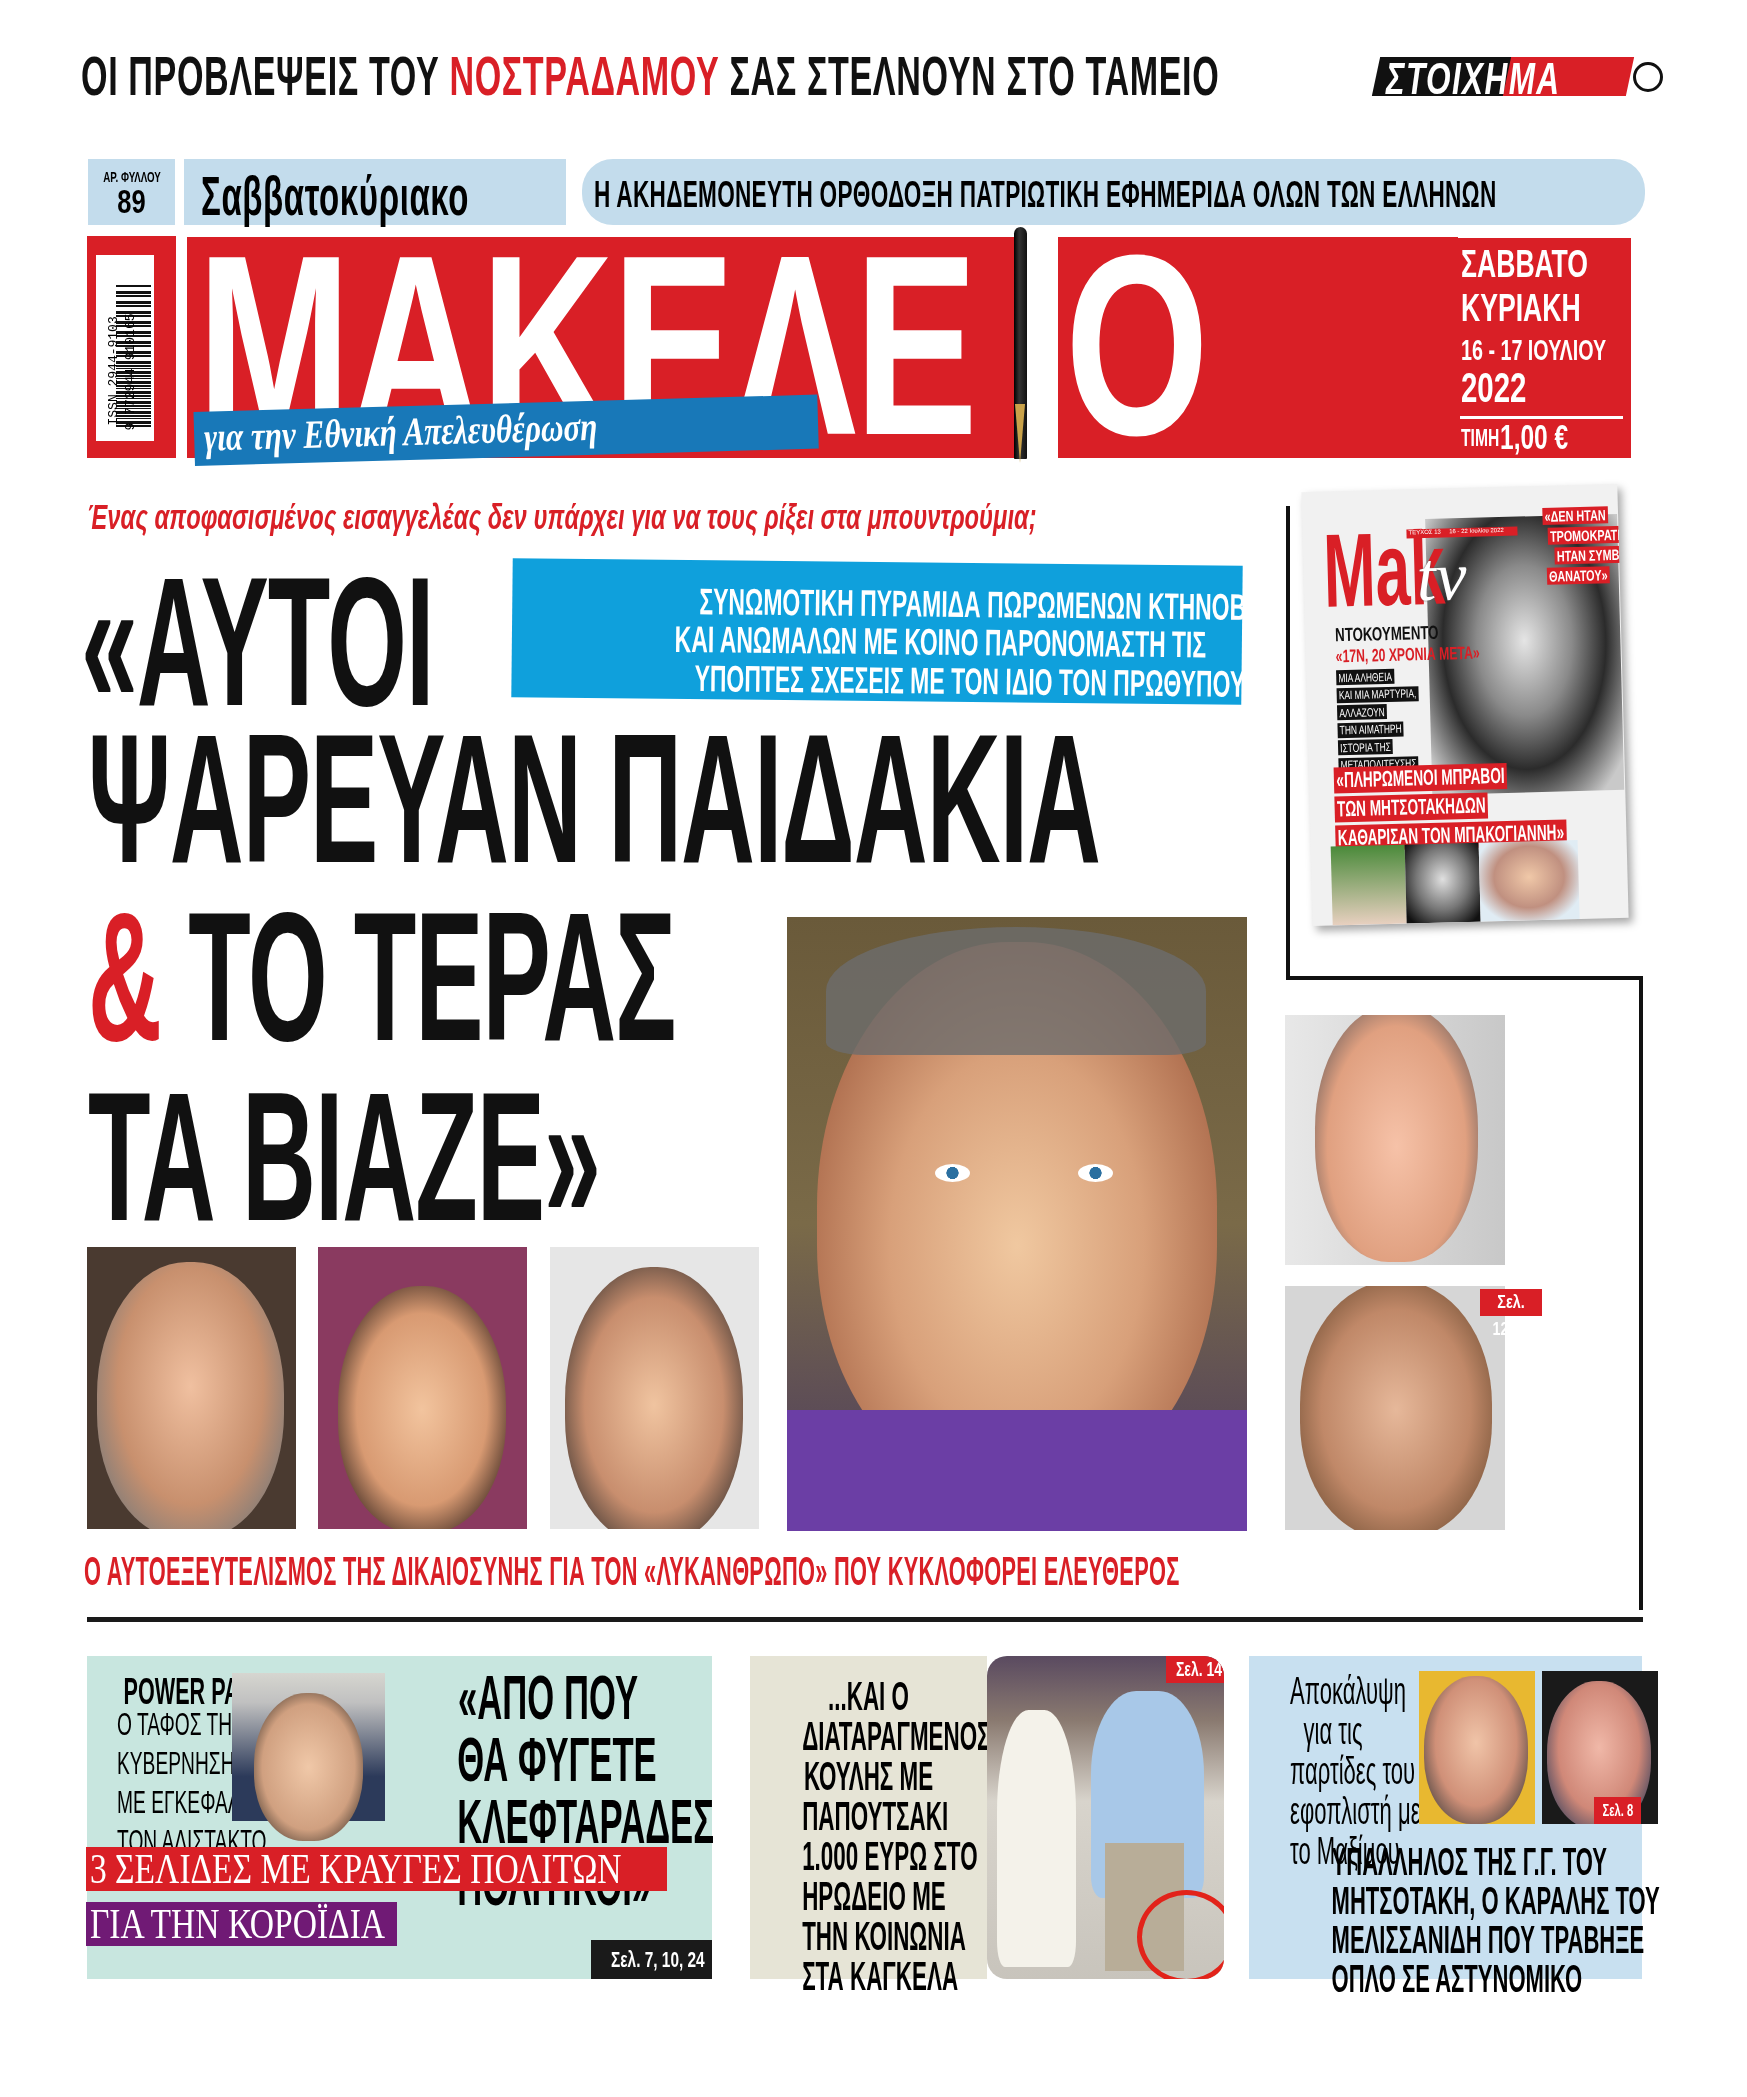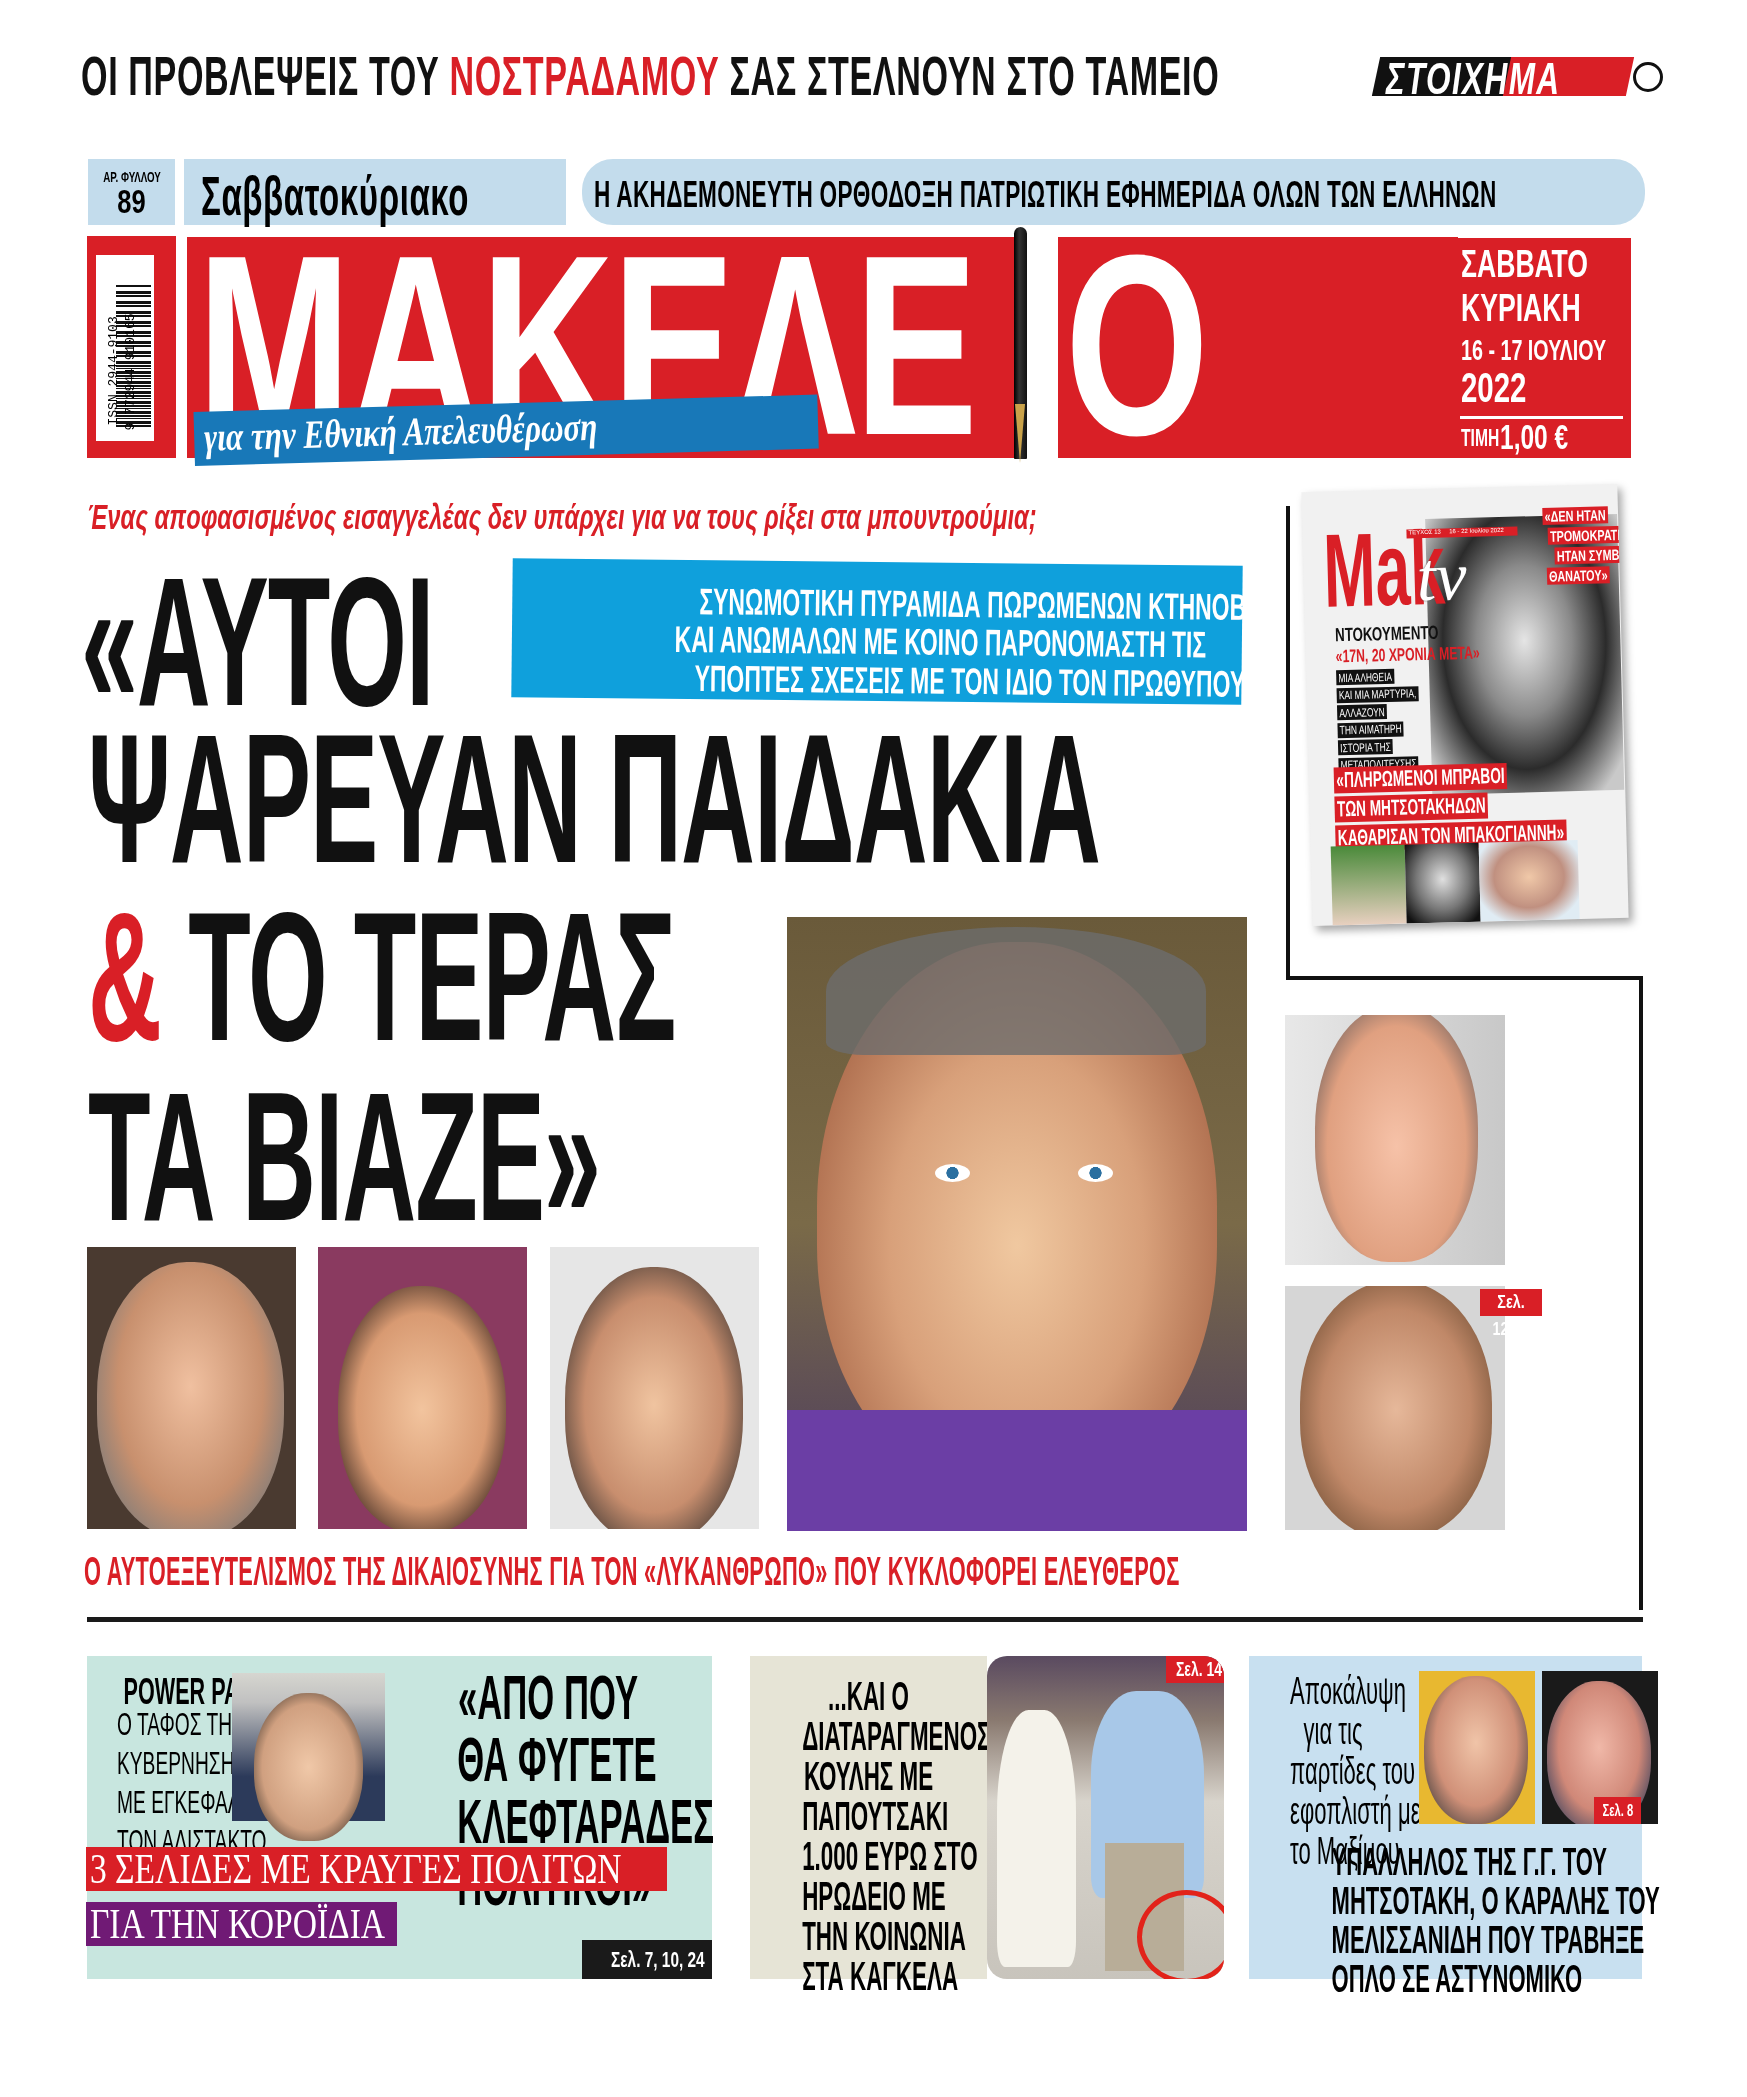--- a/index.html
+++ b/index.html
@@ -125,21 +125,21 @@
   #pp-label { left: 11px; top: 15px; width: 128px; text-align: center; font-size: 36px; transform: scaleX(0.6); }
   #pp-lines { position: absolute; left: 0; top: 49px; width: 150px; text-align: center; }
   #pp-lines div { font-size: 32px; line-height: 39px; white-space: nowrap; transform: scaleX(0.6); }
   #pp-photo { position: absolute; left: 145px; top: 17.3px; width: 153px; height: 363px; background: linear-gradient(180deg, #d6d6d0 0, #c0c0c0 20%, #2c3a5a 70%, #2c3a5a 100%); }
   #pp-photo .face { left: 22px; top: 20px; width: 109px; height: 148px; background: radial-gradient(ellipse at 50% 50%, #f0c8a8 0, #d0a080 60%, #3a3028 90%); }
   #pp-quote { position: absolute; left: 296px; top: 10px; width: 330px; text-align: center; }
   #pp-quote div { font-size: 63px; font-weight: bold; line-height: 62px; white-space: nowrap; transform: scaleX(0.55); }
   #pp-red1 { position: absolute; left: -1px; top: 191px; height: 44px; background: #d91f26; color: #fff; white-space: nowrap; }
   #pp-red1 span, #pp-red2 span { display: inline-block; font-family: "Liberation Serif", serif; font-size: 43px; line-height: 44px; transform: scaleX(0.78); transform-origin: left center; padding-left: 5px; }
   #pp-red2 { position: absolute; left: -1px; top: 246px; height: 44px; background: #701a75; color: #fff; white-space: nowrap; }
-  #pp-sel { position: absolute; right: 0; bottom: 0; width: 121px; height: 39px; background: #1a1a1a; color: #fff; font-size: 22px; font-weight: bold; text-align: center; line-height: 39px; padding-left: 9px; }
+  #pp-sel { position: absolute; right: 0; bottom: 0; width: 121px; height: 39px; background: #1a1a1a; color: #fff; font-size: 22px; font-weight: bold; text-align: center; line-height: 39px; }
   #pp-sel span { display: inline-block; transform: scaleX(0.7); white-space: nowrap; }
 
   #mid-text { position: absolute; left: 0; top: 20px; width: 237px; text-align: center; }
   #mid-text div { font-size: 40px; font-weight: bold; line-height: 40px; white-space: nowrap; transform: scaleX(0.56); }
   #sel14 { position: absolute; right: 0; top: 0; width: 58px; height: 27px; background: #d91f26; color: #fff; font-size: 20px; font-weight: bold; text-align: center; line-height: 27px; }
   #sel14 span { display: inline-block; transform: scaleX(0.7); white-space: nowrap; }
   #mid-woman { position: absolute; left: 10px; top: 54px; width: 79px; height: 257px; background: #f4f2ea; border-radius: 40% 40% 10% 10%; }
   #mid-man { position: absolute; left: 104px; top: 35px; width: 113px; height: 207px; background: #a8c8e8; border-radius: 40% 40% 10% 10%; }
   #mid-man-legs { position: absolute; left: 118px; top: 187px; width: 79px; height: 128px; background: #b8ad98; }
   #mid-circle { position: absolute; left: 150px; top: 234px; width: 99px; height: 94px; border: 5px solid #e2231a; border-radius: 50%; box-sizing: border-box; }

